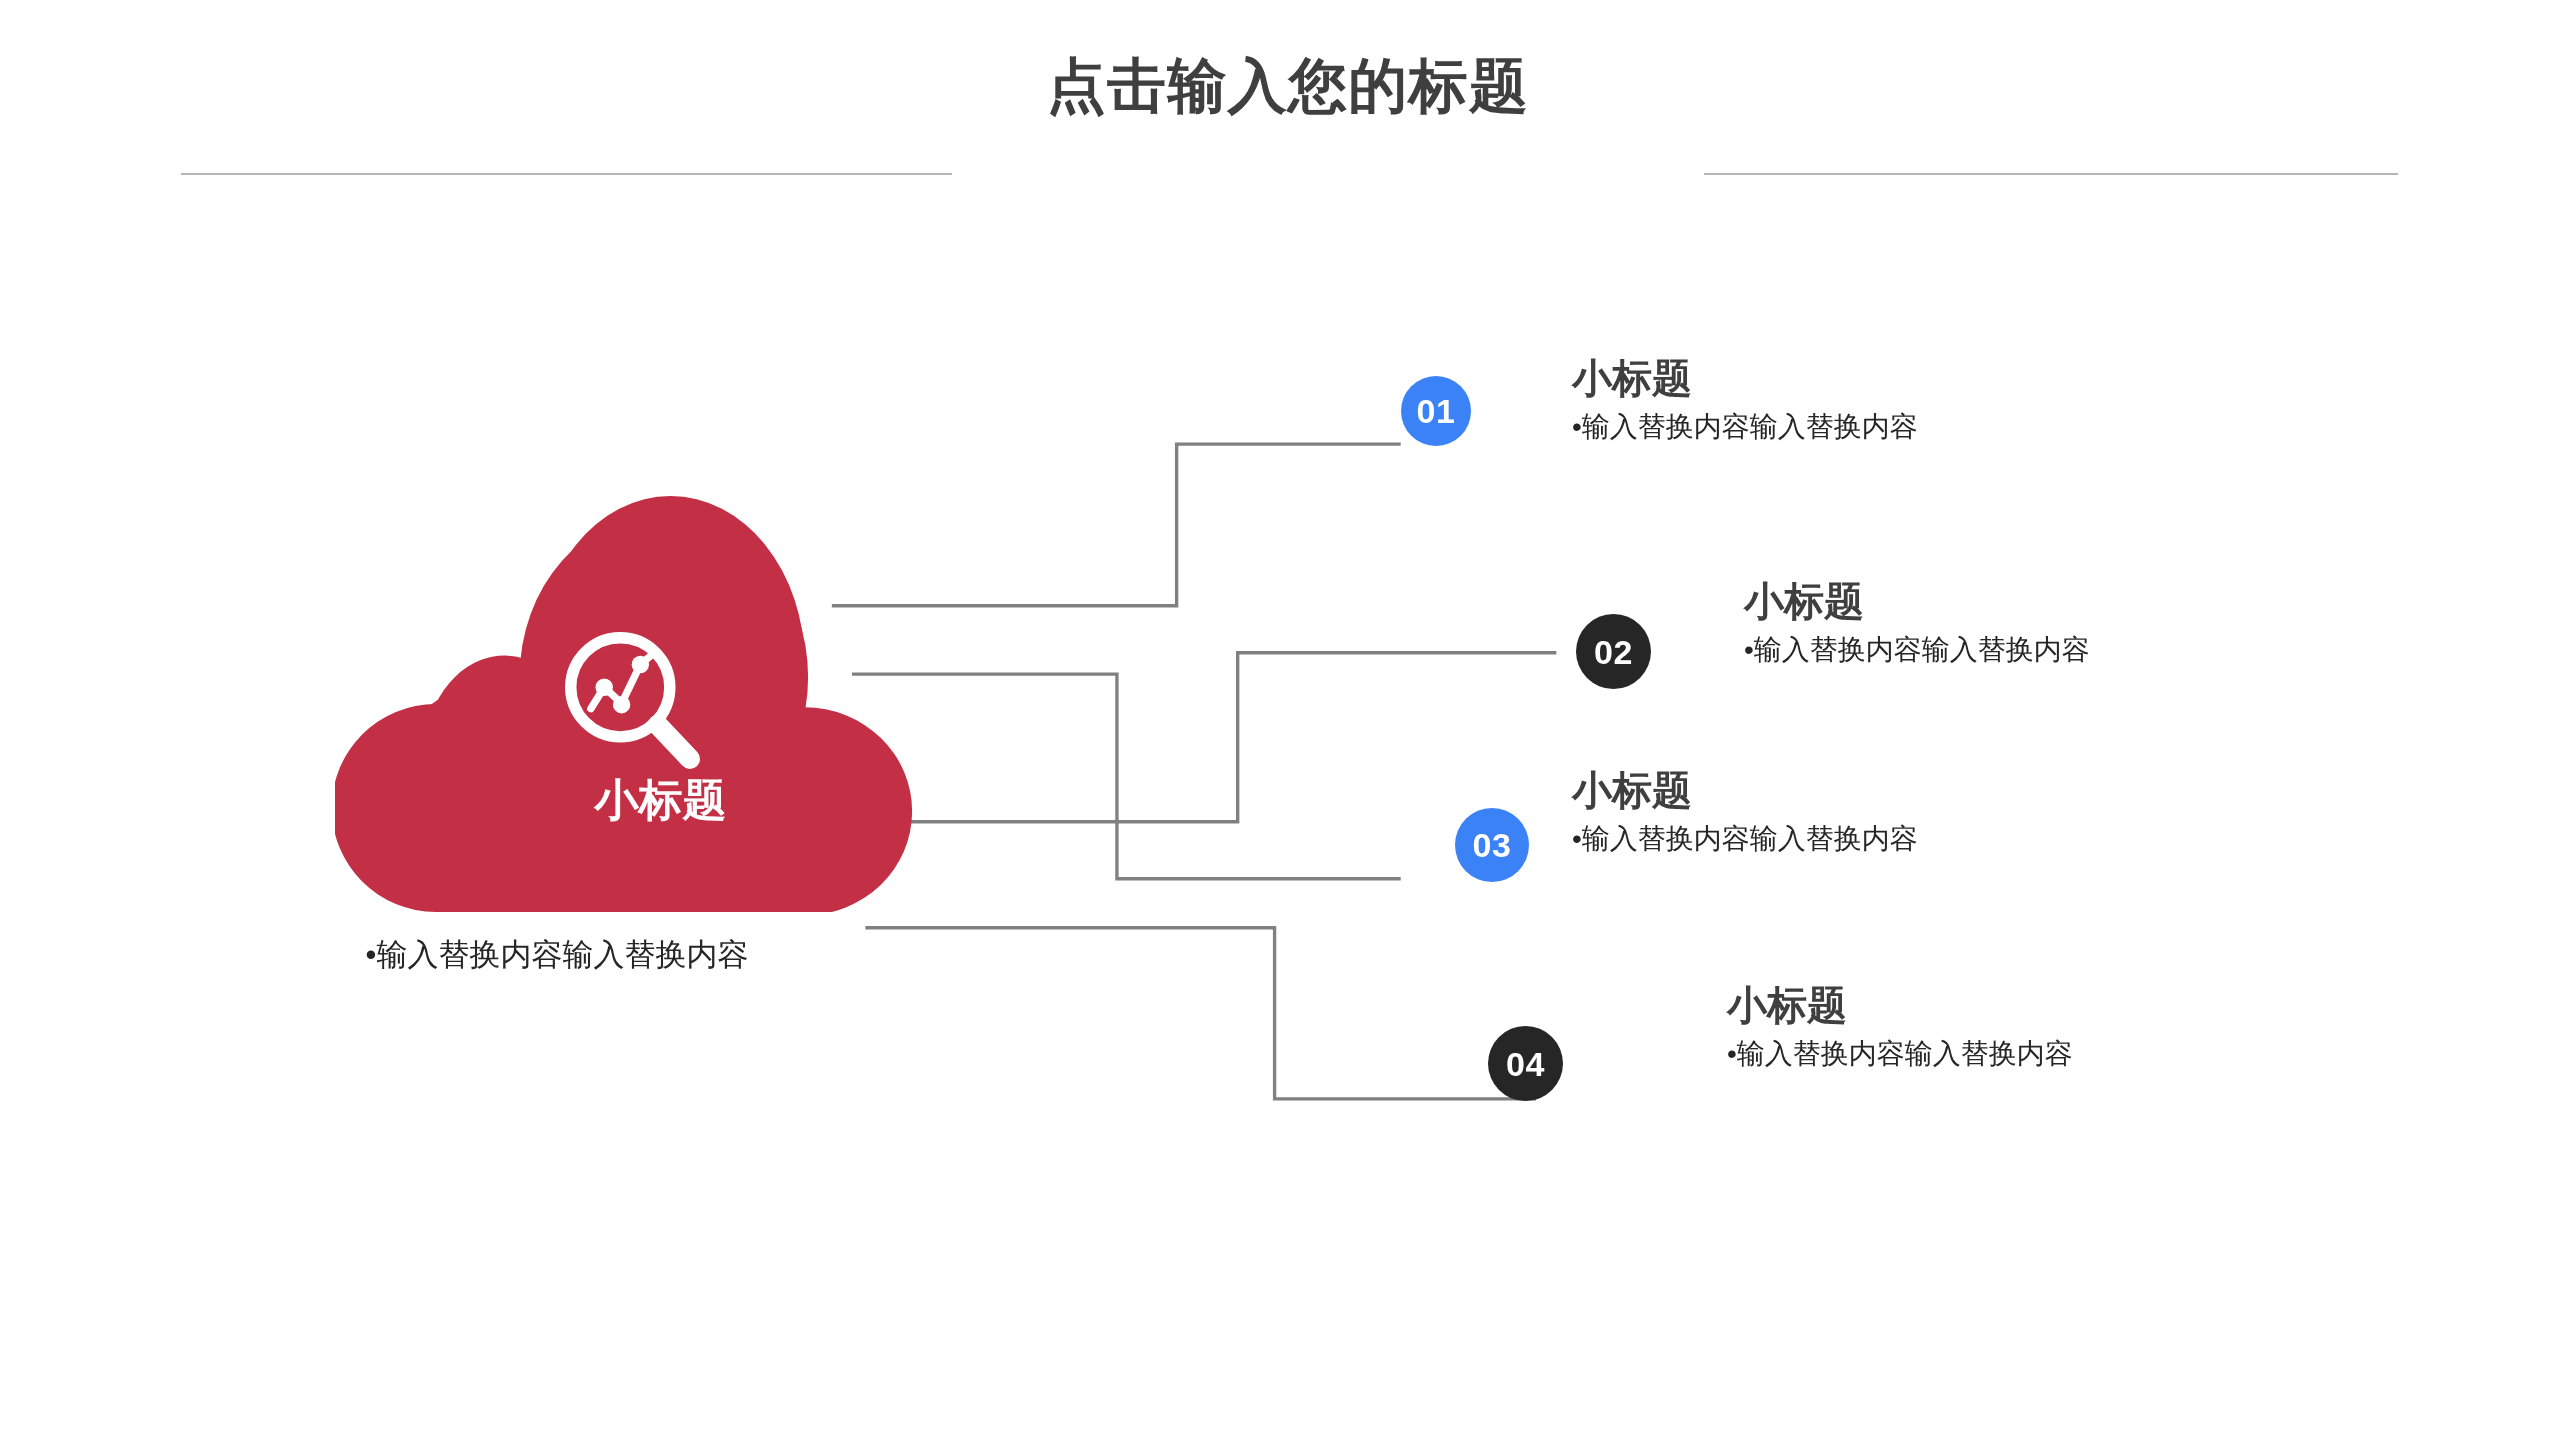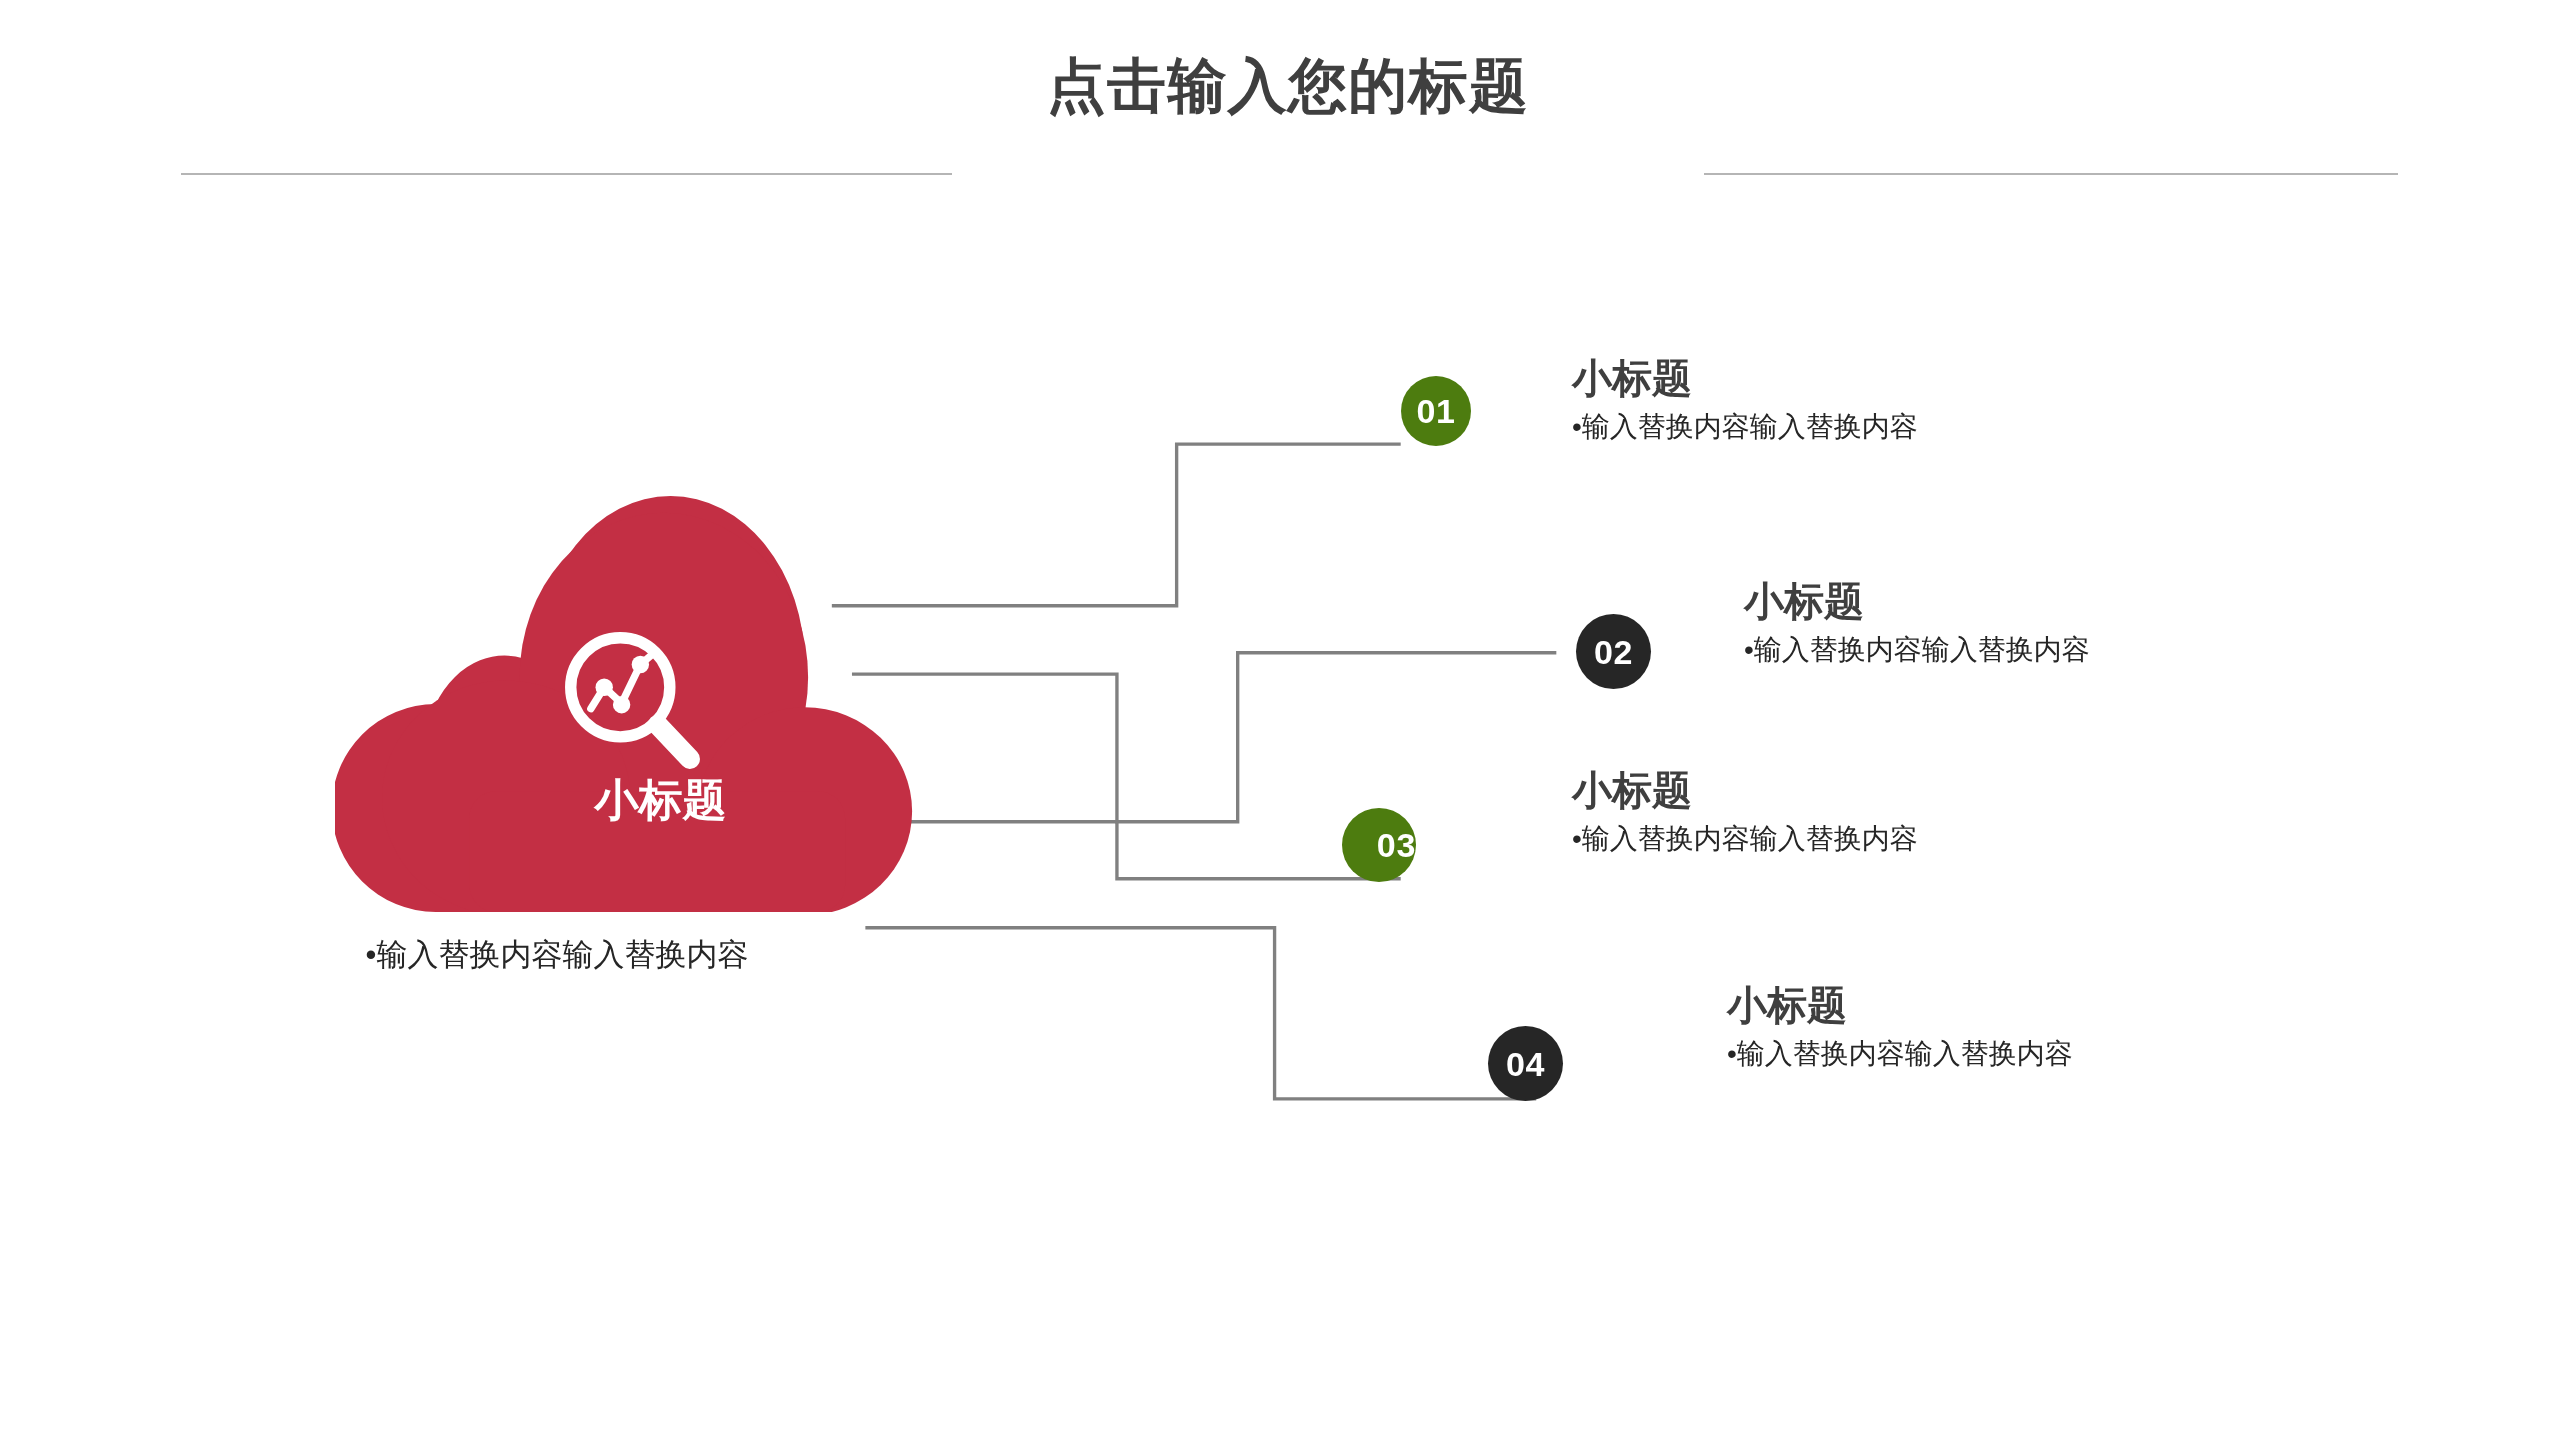--- a/index.html
+++ b/index.html
@@ -111,21 +111,21 @@
     border-radius: 50%;
     display: flex;
     align-items: center;
     justify-content: center;
     color: #ffffff;
     font-size: 34px;
     font-weight: 600;
     line-height: 1;
     letter-spacing: 0.7px;
   }
-  .badge.red  { background: #4d7c0f; }
+  .badge.red  { background: #3b82f6; }
   .badge.dark { background: #262626; margin-left: 20px; }
 
   .item-text { position: absolute; }
   .item-title {
     font-size: 40px;
     font-weight: 700;
     color: #3f3f3f;
     line-height: 1;
     white-space: nowrap;
     margin: 0;
@@ -211,21 +211,21 @@
     <div class="badge dark" style="left:1556px; top:614px; width:75px; height:75px;">
       <span>02</span>
     </div>
     <div class="item-text" style="left:1744px; top:581px;">
       <p class="item-title">小标题</p>
       <p class="item-desc">•输入替换内容输入替换内容</p>
     </div>
   </div>
 
   <div class="item" style="left:0; top:0;">
-    <div class="badge red" style="left:1342px; top:808px; width:74px; height:74px;justify-content:flex-end;">
+    <div class="badge red" style="left:1455px; top:808px; width:74px; height:74px;">
       <span>03</span>
     </div>
     <div class="item-text" style="left:1572px; top:770px;">
       <p class="item-title">小标题</p>
       <p class="item-desc">•输入替换内容输入替换内容</p>
     </div>
   </div>
 
   <div class="item" style="left:0; top:0;">
     <div class="badge dark" style="left:1468px; top:1026px; width:75px; height:75px;">

